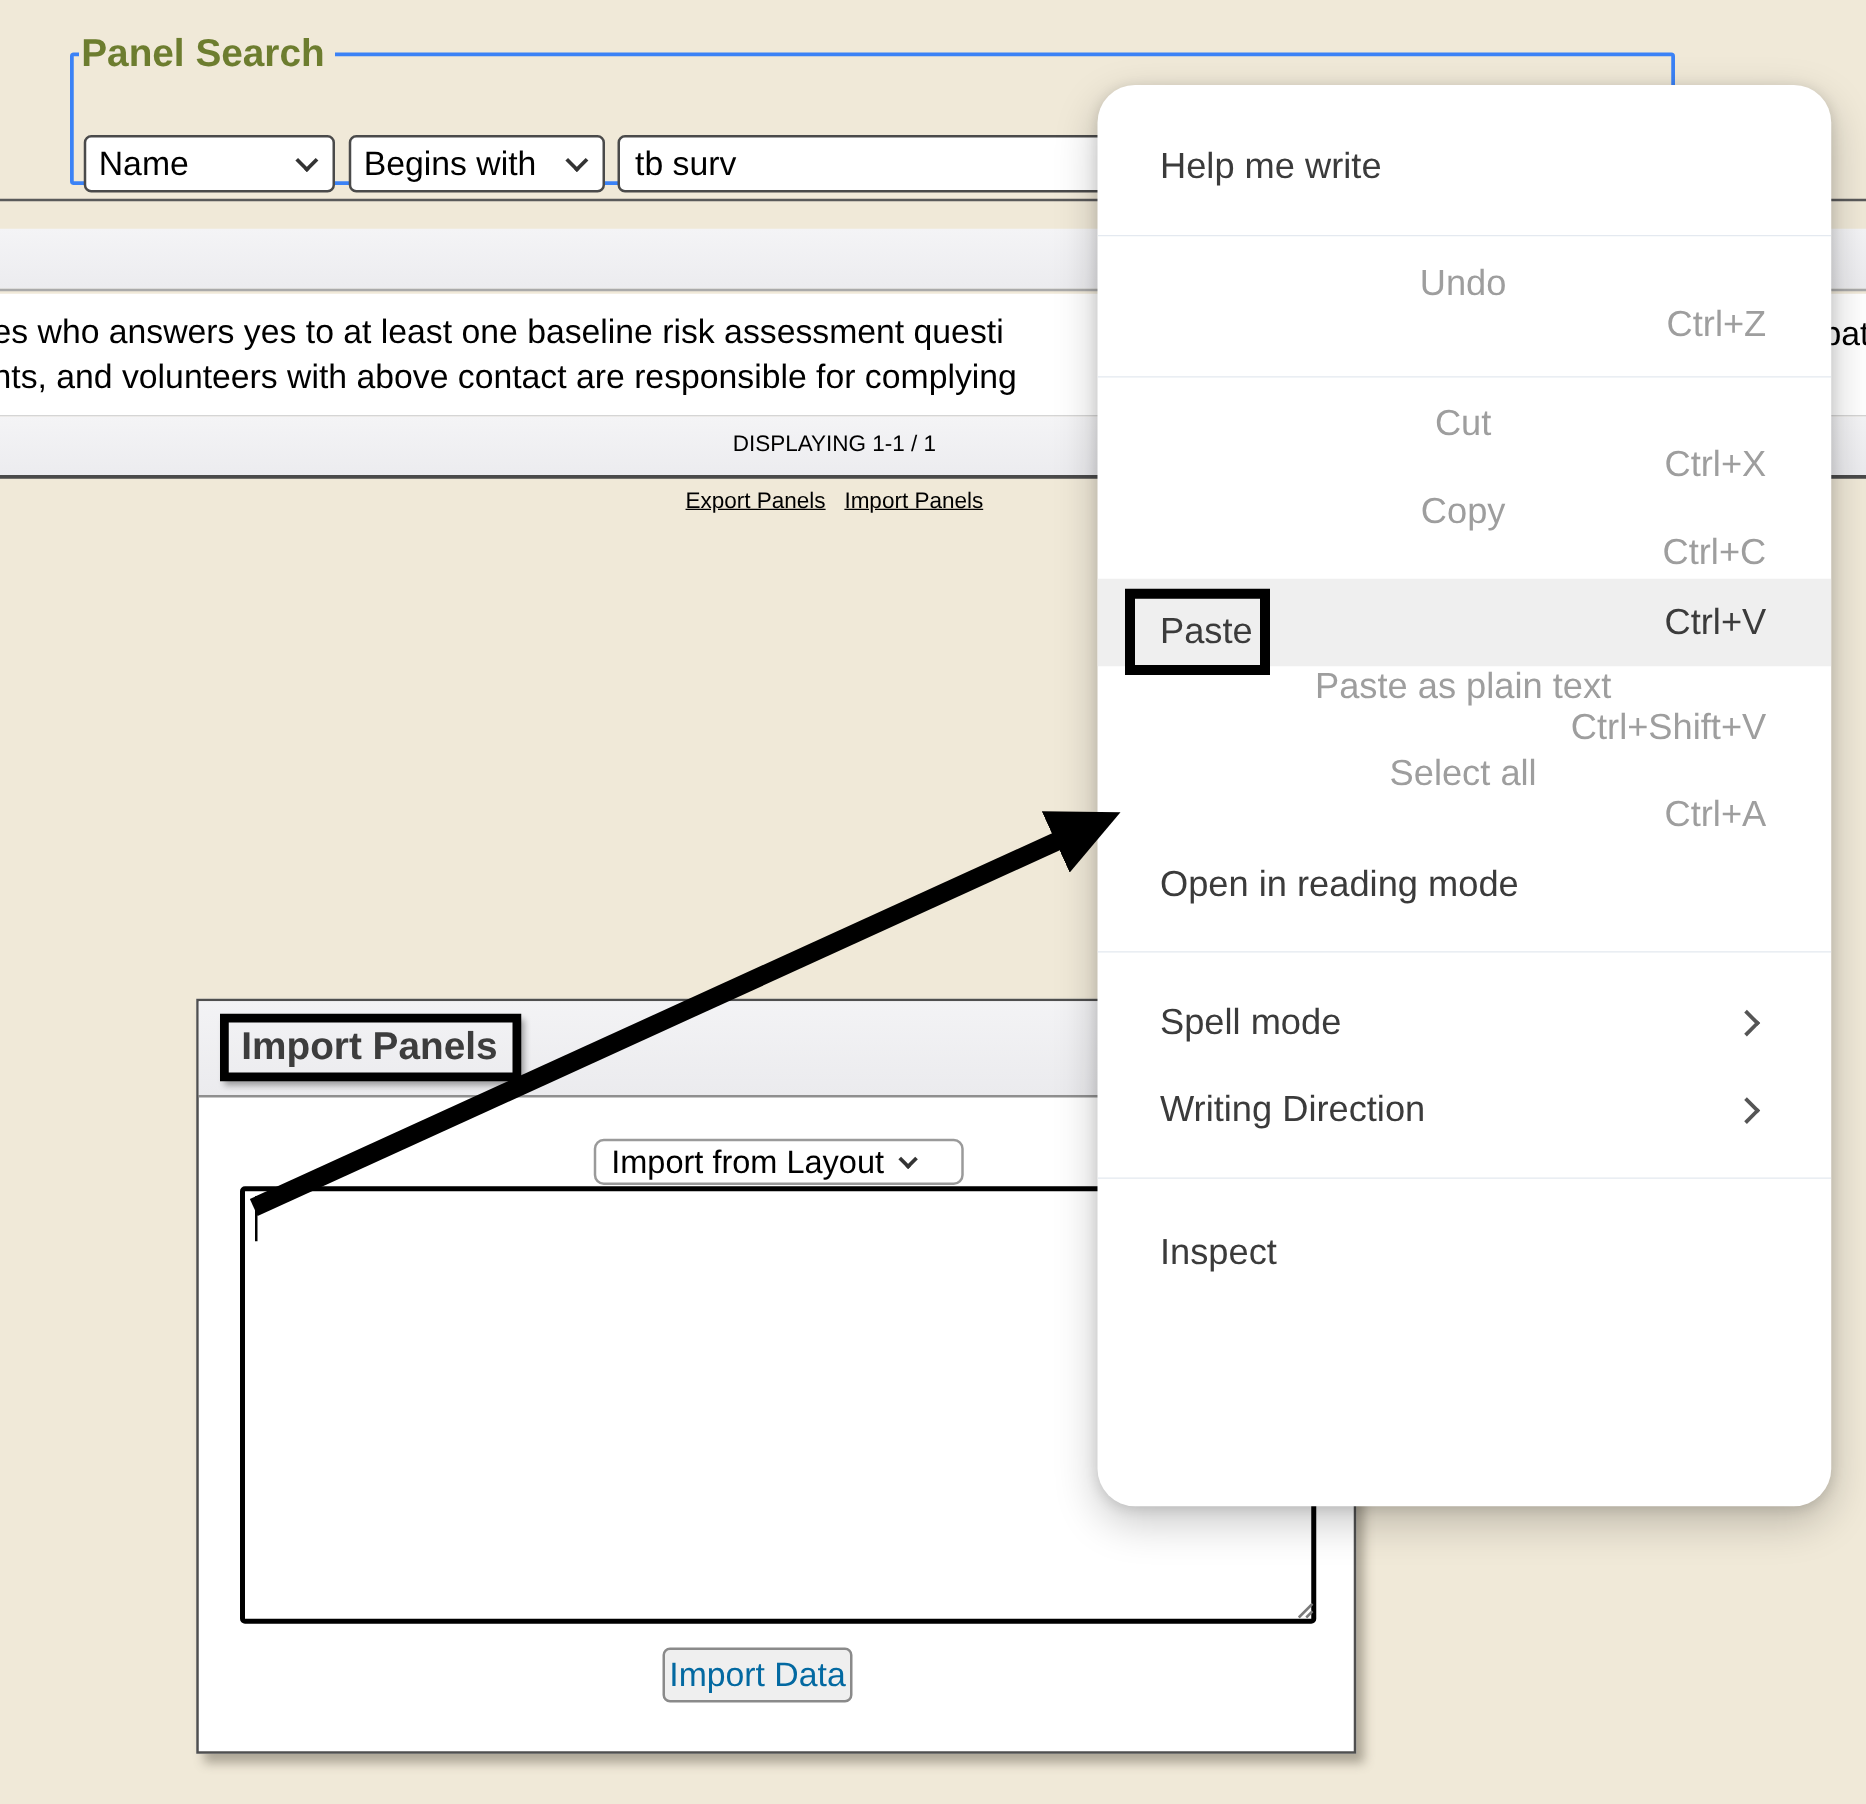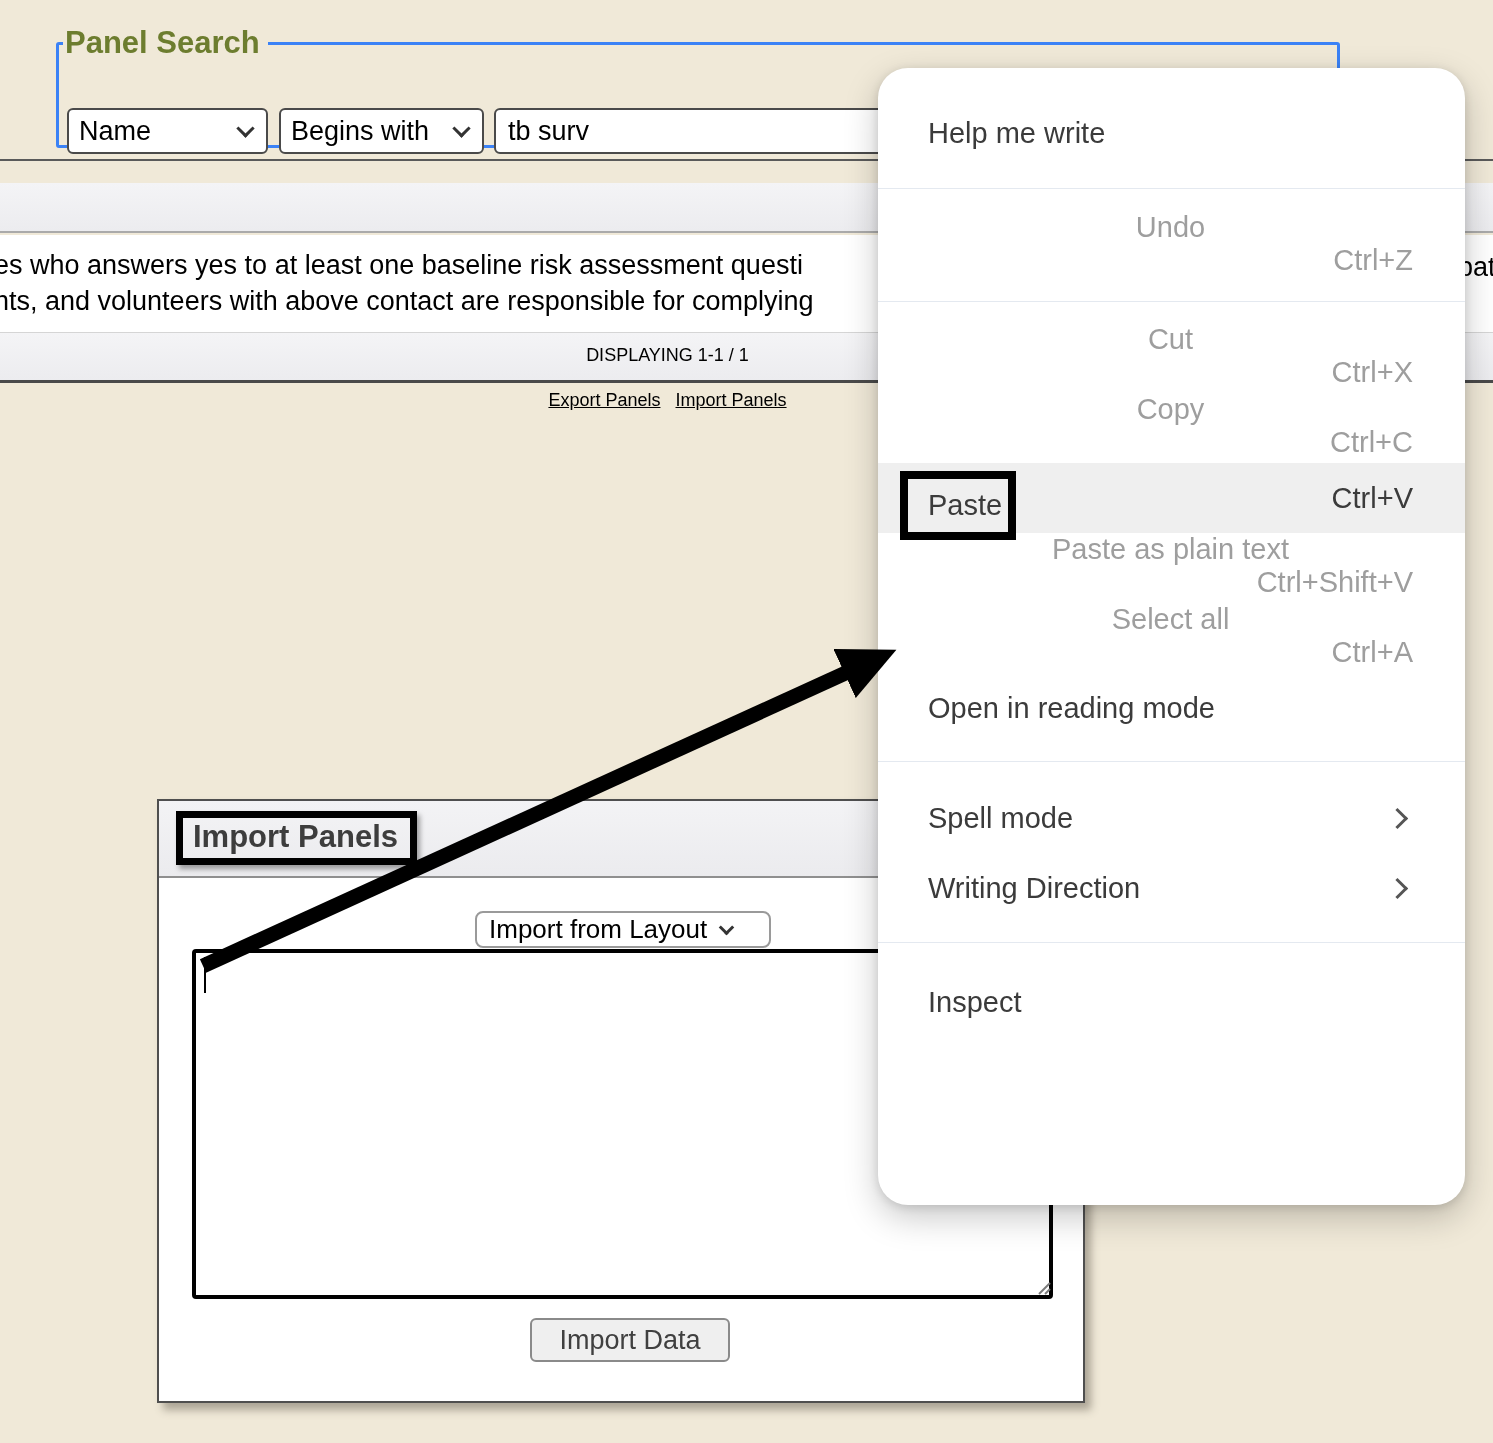--- a/index.html
+++ b/index.html
@@ -89,23 +89,23 @@
   }
   .dialog textarea{
     position:absolute; left:33px; top:148px; width:861px; height:350px;
     border:4px solid #000; border-radius:4px; resize:none; outline:none;
     font-size:26px; font-family:"Liberation Sans","DejaVu Sans",sans-serif;
     padding:6px 10px;
   }
   .caret{ position:absolute; left:45px; top:156px; width:2px; height:36px; background:#000; }
   .resize-grip{ position:absolute; left:876px; top:478px; }
   .import-btn{
-    position:absolute; left:371px; top:517px; width:200px; height:44px;
+    position:absolute; left:371px; top:517px; width:152px; height:44px;
     background:#efefef; border:2px solid #8a8a8a; border-radius:6px;
-    font-size:27px; color:#404040; display:flex; align-items:center; justify-content:center;
+    font-size:27px; color:#0369a1; display:flex; align-items:center; justify-content:center;
     cursor:pointer;
   }
 
   
   .menu{
     position:absolute; left:878px; top:68px; width:587px; height:1137px;
     background:#fff; border-radius:30px;
     box-shadow:0 12px 34px rgba(0,0,0,.22), 0 2px 10px rgba(0,0,0,.12);
     z-index:10; overflow:hidden;
   }

